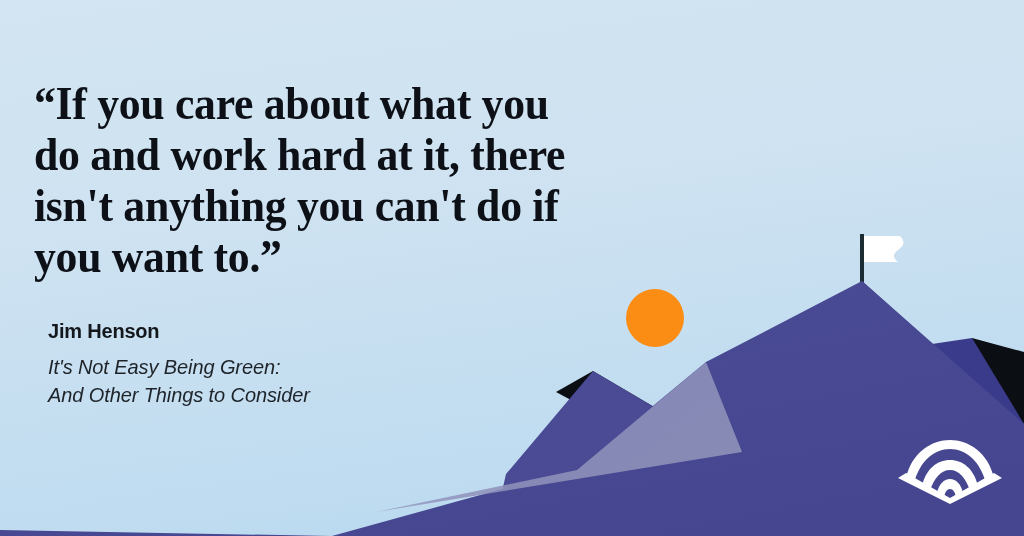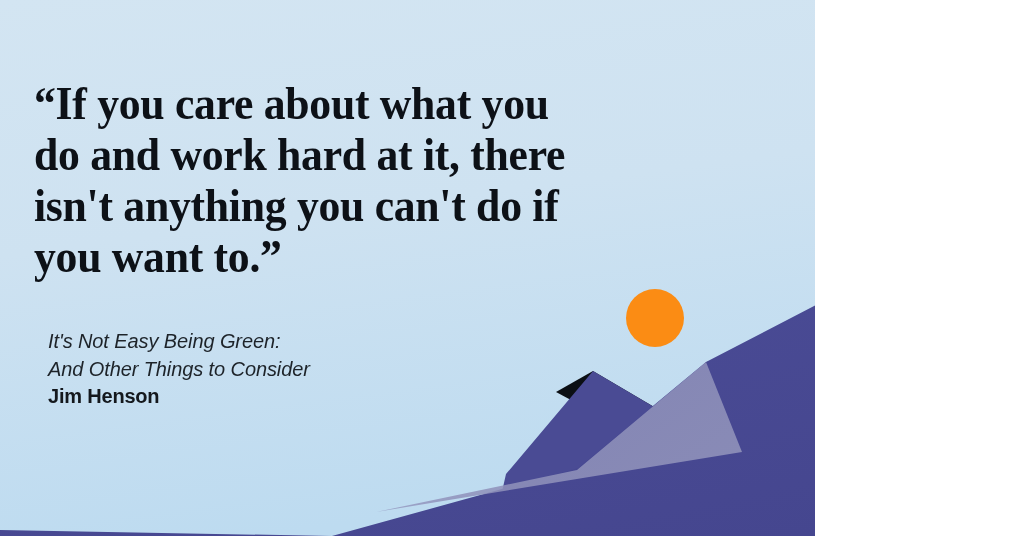--- a/index.html
+++ b/index.html
@@ -6,21 +6,21 @@
   html, body {
     margin: 0;
     padding: 0;
     background: #ffffff;
   }
   body {
     font-family: "Liberation Sans", sans-serif;
   }
   #card {
     position: relative;
-    width: 815px;
+    width: 1024px;
     height: 536px;
     overflow: hidden;
     background: linear-gradient(170deg, #d2e4f1 0%, #cfe2f0 35%, #c6dff1 70%, #bedcf0 100%);
   }
   
   #scenery {
     position: absolute;
     inset: 0;
     width: 1024px;
     height: 536px;
@@ -139,23 +139,23 @@
   </svg>
 
   <div id="quote-block">
     <p id="quote-text">“If you care about what you
 do and work hard at it, there
 isn't anything you can't do if
 you want to.”</p>
   </div>
 
   <div id="attribution">
+    <p id="author-name">Jim Henson</p>
     <p id="book-title">It's Not Easy Being Green:
 And Other Things to Consider</p>
-    <p id="author-name">Jim Henson</p>
   </div>
 
   <svg id="audible-logo" viewBox="0 0 104 70" aria-hidden="true">
 
     <path d="M8,44 C14,18 34,6 52,6 C70,6 90,18 96,44 L88,49 C82,27 68,15 52,15 C36,15 22,27 16,49 Z" fill="#ffffff"></path>
 
     <path d="M24,52 C28,35 39,26 52,26 C65,26 76,35 80,52 L72,57 C68,44 61,36 52,36 C43,36 36,44 32,57 Z" fill="#ffffff"></path>
 
     <path d="M39,59 C41,50 46,45 52,45 C58,45 63,50 65,59 L58,63 C57,58 55,55 52,55 C49,55 47,58 46,63 Z" fill="#ffffff"></path>
 

